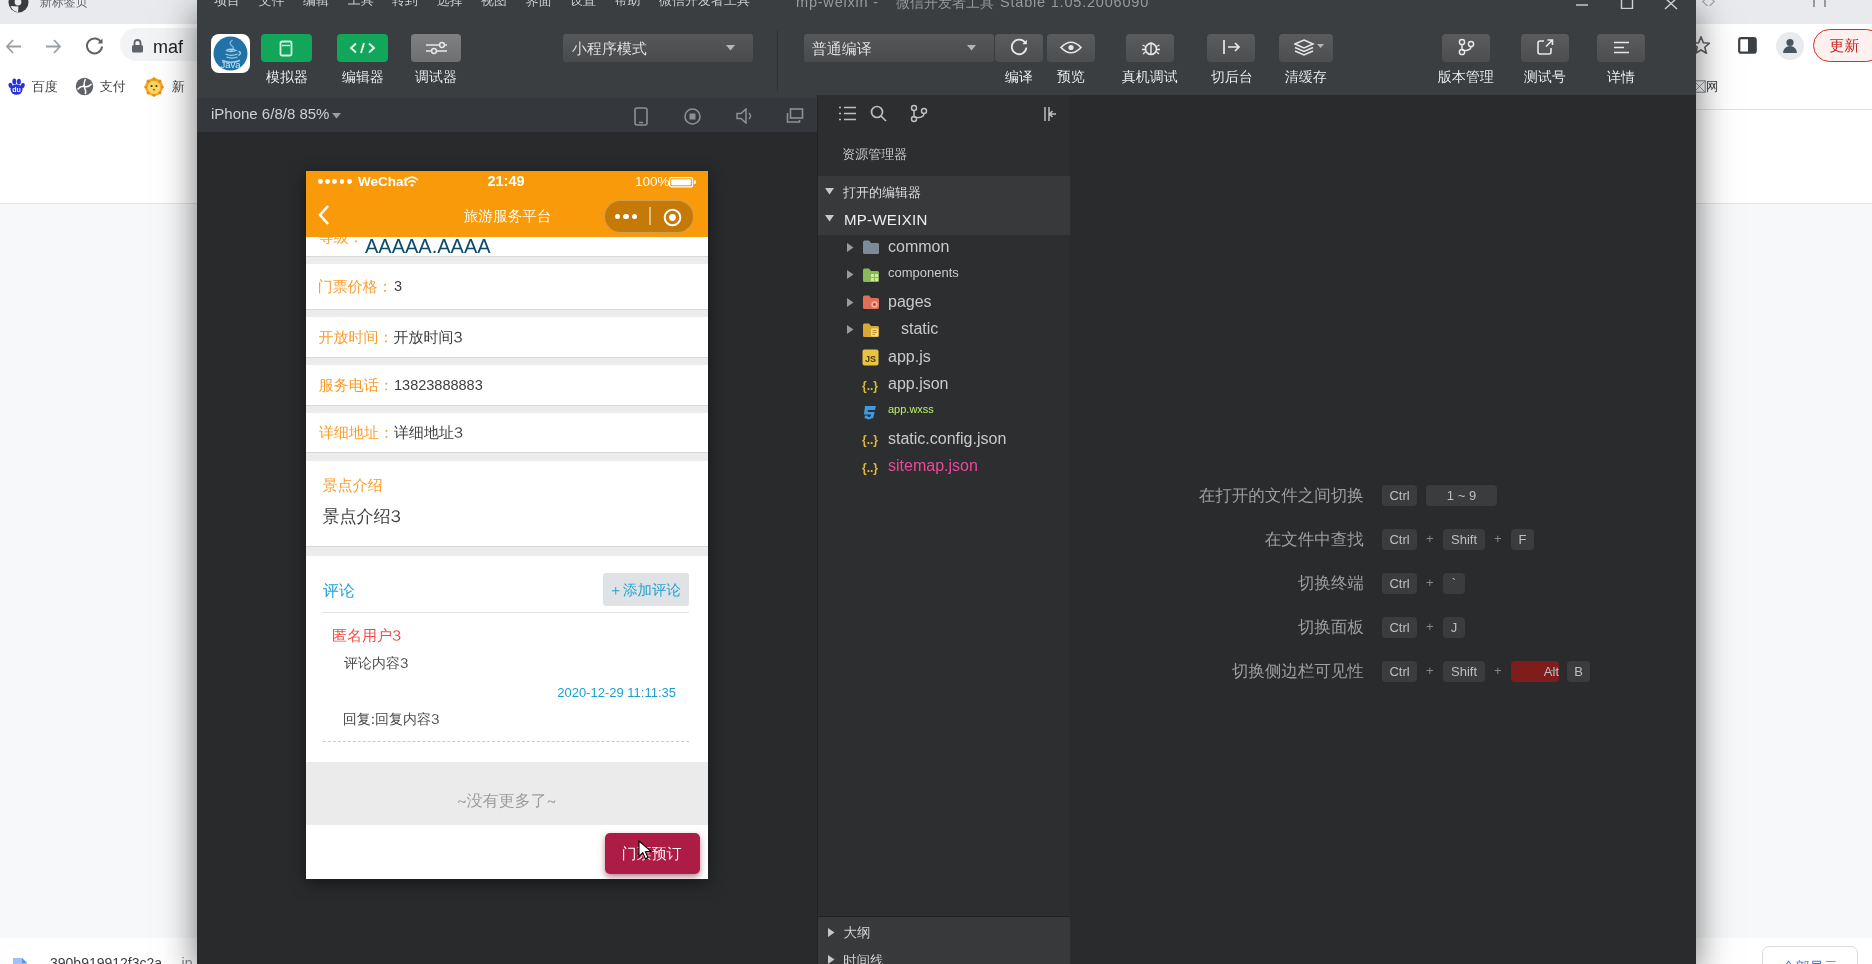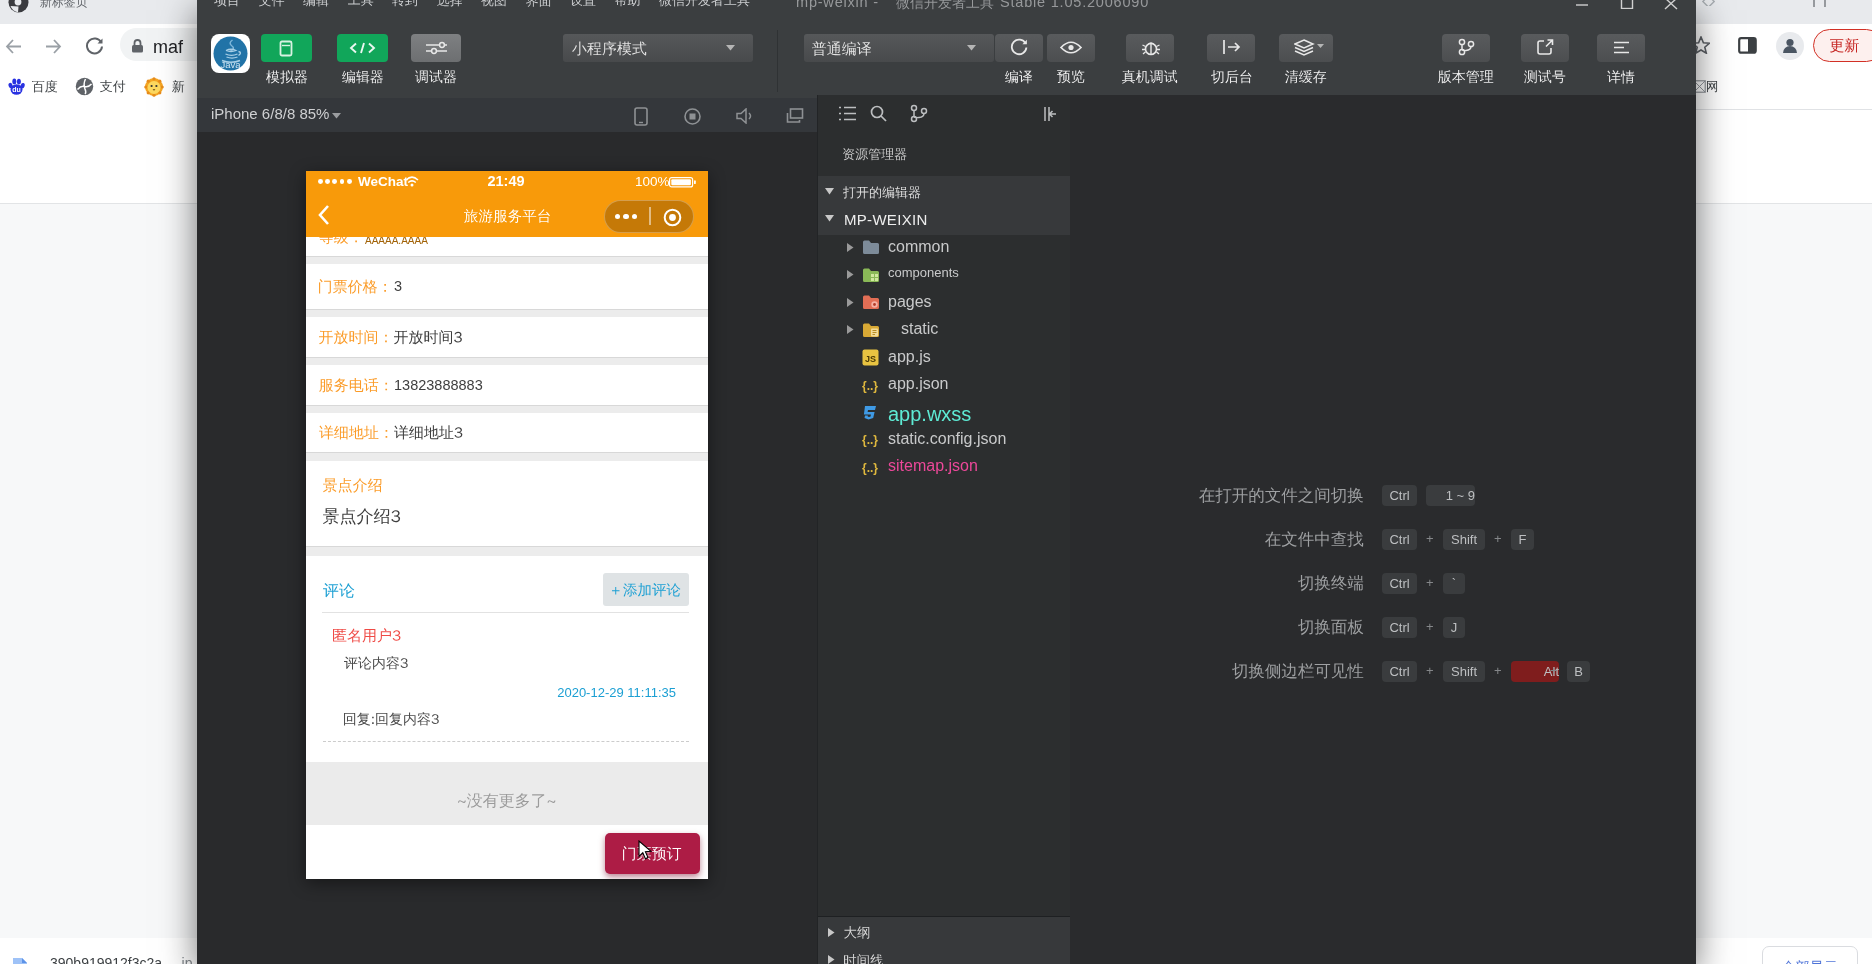--- a/index.html
+++ b/index.html
@@ -651,21 +651,21 @@
       <text x="8.5" y="12.5" font-size="9" font-weight="bold" fill="#4a3a05" text-anchor="middle" font-family="Liberation Sans">JS</text>
     </svg>
     <div class="ab" style="left:691px;top:347.5px;font-size:16px;color:#c9cacb">app.js</div>
     <svg class="ab" style="left:664px;top:376.5px" width="18" height="17">
       <text x="9" y="13" font-size="12" font-weight="bold" fill="#e0b93e" text-anchor="middle" font-family="Liberation Sans">{..}</text>
     </svg>
     <div class="ab" style="left:691px;top:375.0px;font-size:16px;color:#c9cacb">app.json</div>
     <svg class="ab" style="left:665px;top:404.0px" width="17" height="17">
       <path d="M3 2 h11 l-1 4 h-7 l-.4 2 h7 l-1.4 6 -4.7 1.6 -4 -1.6 .5 -2.6 h2.8 l-.1 1 1.3 .5 1.6 -.5 .3 -2 h-7 Z" fill="#3f9ae5"></path>
     </svg>
-    <div class="ab" style="left:691px;top:402.5px;font-size:20px;color:#5eead4">app.wxss</div>
+    <div class="ab" style="left:691px;top:402.5px;font-size:11px;color:#bef264">app.wxss</div>
     <svg class="ab" style="left:664px;top:431.0px" width="18" height="17">
       <text x="9" y="13" font-size="12" font-weight="bold" fill="#e0b93e" text-anchor="middle" font-family="Liberation Sans">{..}</text>
     </svg>
     <div class="ab" style="left:691px;top:429.5px;font-size:16px;color:#c9cacb">static.config.json</div>
     <svg class="ab" style="left:664px;top:458.5px" width="18" height="17">
       <text x="9" y="13" font-size="12" font-weight="bold" fill="#e0b93e" text-anchor="middle" font-family="Liberation Sans">{..}</text>
     </svg>
     <div class="ab" style="left:691px;top:457.0px;font-size:16px;color:#ec4899">sitemap.json</div>
     <div style="position:absolute;left:621px;top:917px;width:252px;height:47px;background:#37393b"></div>
     <div style="position:absolute;left:621px;top:916px;width:252px;height:1px;background:#1e2022"></div>
@@ -697,21 +697,21 @@
         <use href="#q7684" x="3072"></use>
         <use href="#q6587" x="4096"></use>
         <use href="#q4ef6" x="5120"></use>
         <use href="#q4e4b" x="6144"></use>
         <use href="#q95f4" x="7168"></use>
         <use href="#q5207" x="8192"></use>
         <use href="#q6362" x="9216"></use>
       </g>
     </svg>
     <div class="ab" style="left:1185px;top:484.5px;width:35px;height:21px;background:#3a3c3e;border-radius:4px;text-align:center;line-height:21px;font-size:13px;color:#bdbfc1">Ctrl</div>
-    <div class="ab" style="left:1229px;top:484.5px;width:49px;height:21px;background:#3a3c3e;border-radius:4px;text-align:right;line-height:21px;font-size:13px;color:#bdbfc1">1 ~ 9</div>
+    <div class="ab" style="left:1229px;top:484.5px;width:71px;height:21px;background:#3a3c3e;border-radius:4px;text-align:center;line-height:21px;font-size:13px;color:#bdbfc1">1 ~ 9</div>
     <svg class="ct" style="left:1067.8px;top:531.4px;" width="100" height="18">
       <g fill="#9fa1a3" transform="translate(-0.19,13.83) scale(0.01611,-0.01611)">
         <use href="#q5728"></use>
         <use href="#q6587" x="1024"></use>
         <use href="#q4ef6" x="2048"></use>
         <use href="#q4e2d" x="3072"></use>
         <use href="#q67e5" x="4096"></use>
         <use href="#q627e" x="5120"></use>
       </g>
     </svg>
@@ -763,21 +763,21 @@
     <div class="ab" style="left:1370px;top:661.0px;width:23px;height:21px;background:#3a3c3e;border-radius:4px;text-align:center;line-height:21px;font-size:13px;color:#bdbfc1">B</div>
     <div style="position:absolute;left:109px;top:171px;width:402px;height:708px;background:#efefef;box-shadow:0 4px 16px rgba(0,0,0,.45);overflow:hidden">
       <div style="position:absolute;left:0;top:66px;width:402px;height:19px;background:#fff"></div>
       <svg class="ct" style="left:13.0px;top:59.4px;" width="39" height="16">
         <g fill="#fb9b27" transform="translate(-0.40,12.23) scale(0.01465,-0.01465)">
           <use href="#q7b49"></use>
           <use href="#q7ea7" x="1024"></use>
           <use href="#qff1a" x="2048"></use>
         </g>
       </svg>
-      <div class="ab" style="left:59px;top:64px;font-size:10px;color:#a16207">AAAAA.AAAA</div>
+      <div class="ab" style="left:59px;top:64px;font-size:20px;color:#0c4a6e">AAAAA.AAAA</div>
       <div style="position:absolute;left:0;top:93px;width:402px;height:45px;background:#fff"></div>
       <div style="position:absolute;left:0;top:146px;width:402px;height:40px;background:#fff"></div>
       <div style="position:absolute;left:0;top:194px;width:402px;height:40px;background:#fff"></div>
       <div style="position:absolute;left:0;top:242px;width:402px;height:39px;background:#fff"></div>
       <div style="position:absolute;left:0;top:290px;width:402px;height:85px;background:#fff"></div>
       <div style="position:absolute;left:0;top:385px;width:402px;height:206px;background:#fff"></div>
       <div style="position:absolute;left:0;top:654px;width:402px;height:54px;background:#fff"></div>
       <div style="position:absolute;left:0;top:85px;width:402px;height:8px;background:#ececec;border-top:1px solid #d8d8d8"></div>
       <div style="position:absolute;left:0;top:138px;width:402px;height:8px;background:#ececec;border-top:1px solid #d8d8d8"></div>
       <div style="position:absolute;left:0;top:186px;width:402px;height:8px;background:#ececec;border-top:1px solid #d8d8d8"></div>

